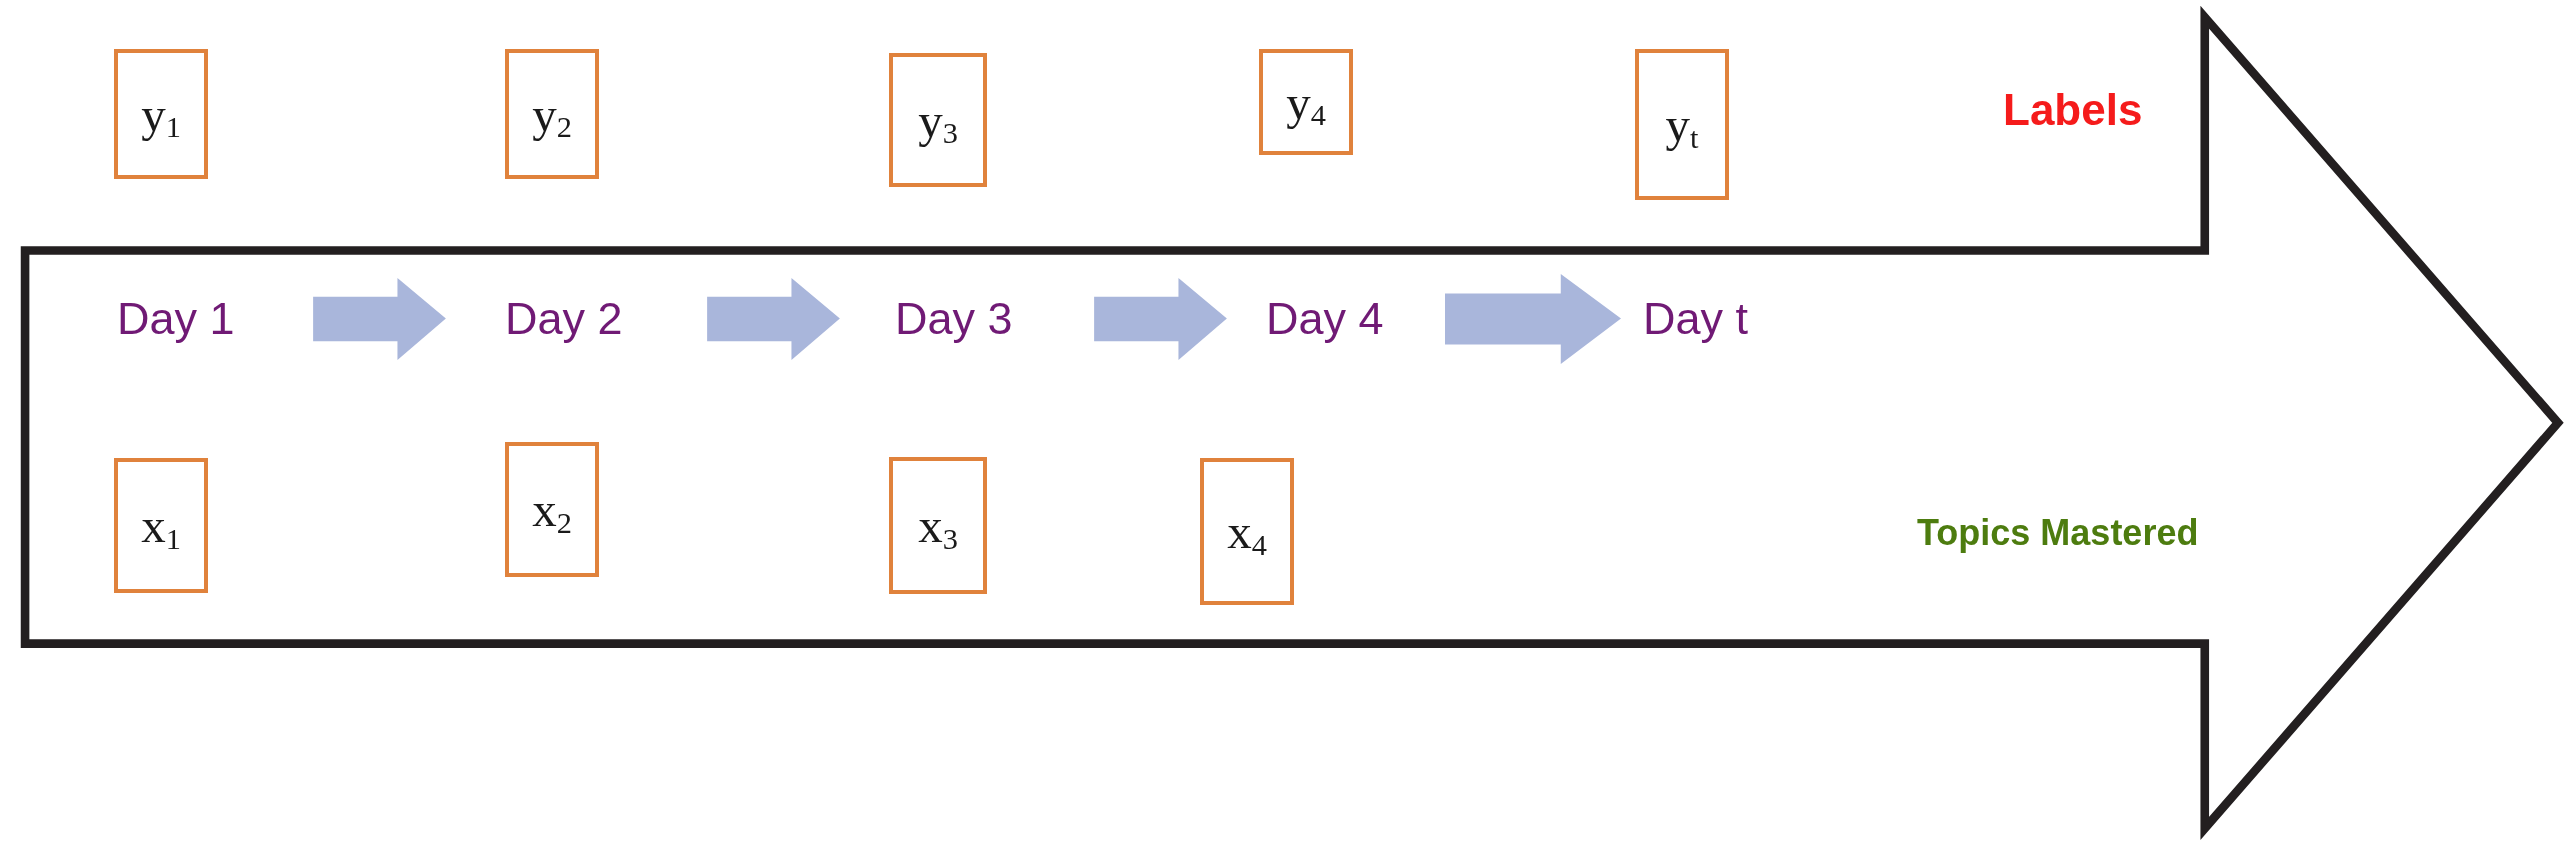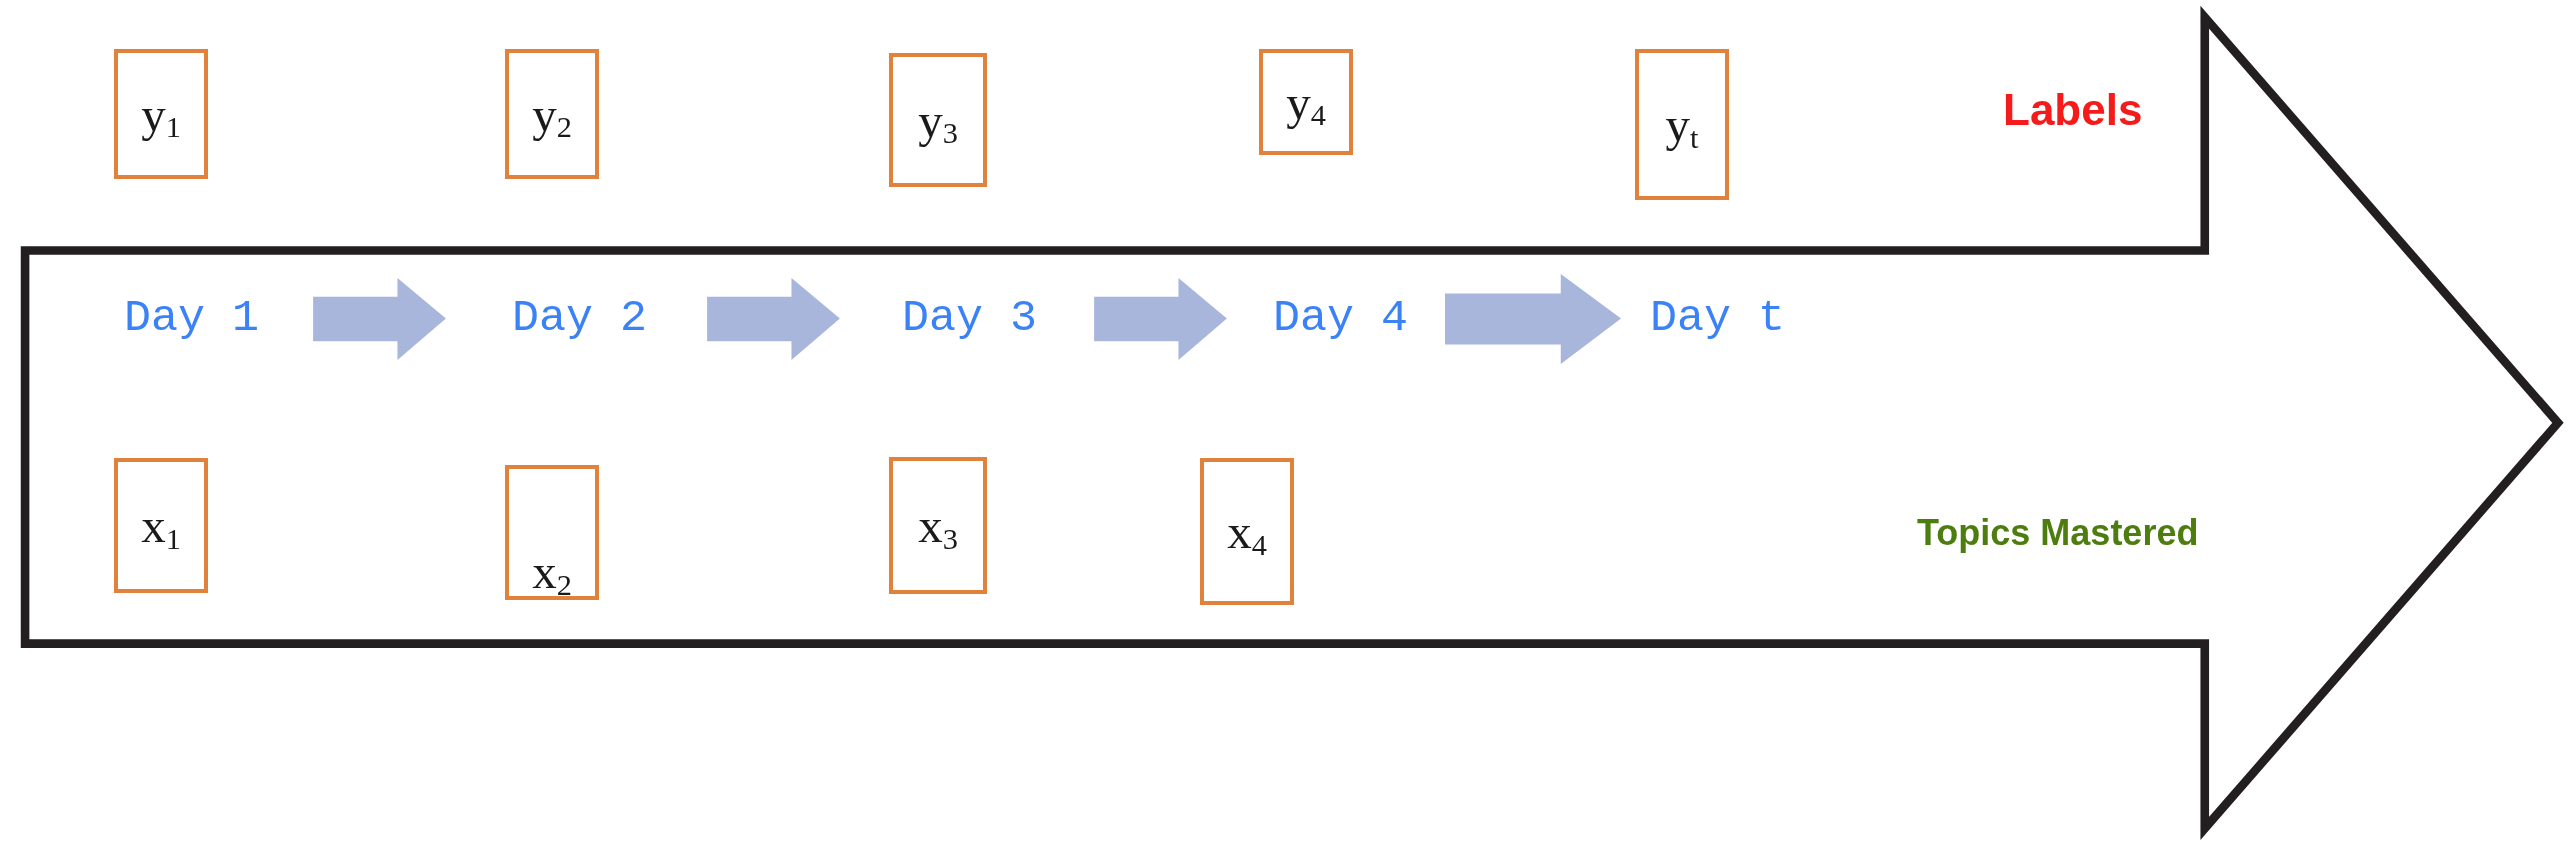--- a/index.html
+++ b/index.html
@@ -45,26 +45,25 @@
     font-size: 0.62em;
     vertical-align: baseline;
     position: relative;
     top: 0.22em;
     letter-spacing: 0;
   }
 
   
   .day-label {
     position: absolute;
-    font-family: Liberation Mono, monospace;
-    color: #3b82f6;
+    font-family: Liberation Sans, sans-serif;
+    color: #701a75;
     font-size: 45px;
     line-height: 1;
     white-space: nowrap;
-    text-align: center;
   }
 
   
   .step-arrow {
     position: absolute;
   }
 
   
   .red-note {
     position: absolute;
@@ -128,21 +127,21 @@
   <svg class="step-arrow" style="left:1445px; top:274px;" width="176" height="90" viewBox="0 0 225 115">
     <polygon points="0,25 148,25 148,0 225,57 148,115 148,90 0,90" fill="#A9B6DB"></polygon>
   </svg>
 
   <div class="day-label" style="left:1643px; top:296px; width:149px;">Day t</div>
 
   <div class="val-box" style="left:114px; top:458px; width:94px; height:135px; border:4.7px solid #E0823C;">
     <span class="val-text" style="font-size:49px;">x<span class="sub">1</span></span>
   </div>
 
-  <div class="val-box" style="left:505px; top:465px; width:94px; height:135px; border:4.7px solid #E0823C;align-items:flex-end;">
+  <div class="val-box" style="left:505px; top:442px; width:94px; height:135px; border:4.7px solid #E0823C;">
     <span class="val-text" style="font-size:49px;">x<span class="sub">2</span></span>
   </div>
 
   <div class="val-box" style="left:889px; top:457px; width:98px; height:137px; border:4.7px solid #E0823C;">
     <span class="val-text" style="font-size:49px;">x<span class="sub">3</span></span>
   </div>
 
   <div class="val-box" style="left:1200px; top:458px; width:94px; height:147px; border:4.7px solid #E0823C;">
     <span class="val-text" style="font-size:49px;">x<span class="sub">4</span></span>
   </div>

